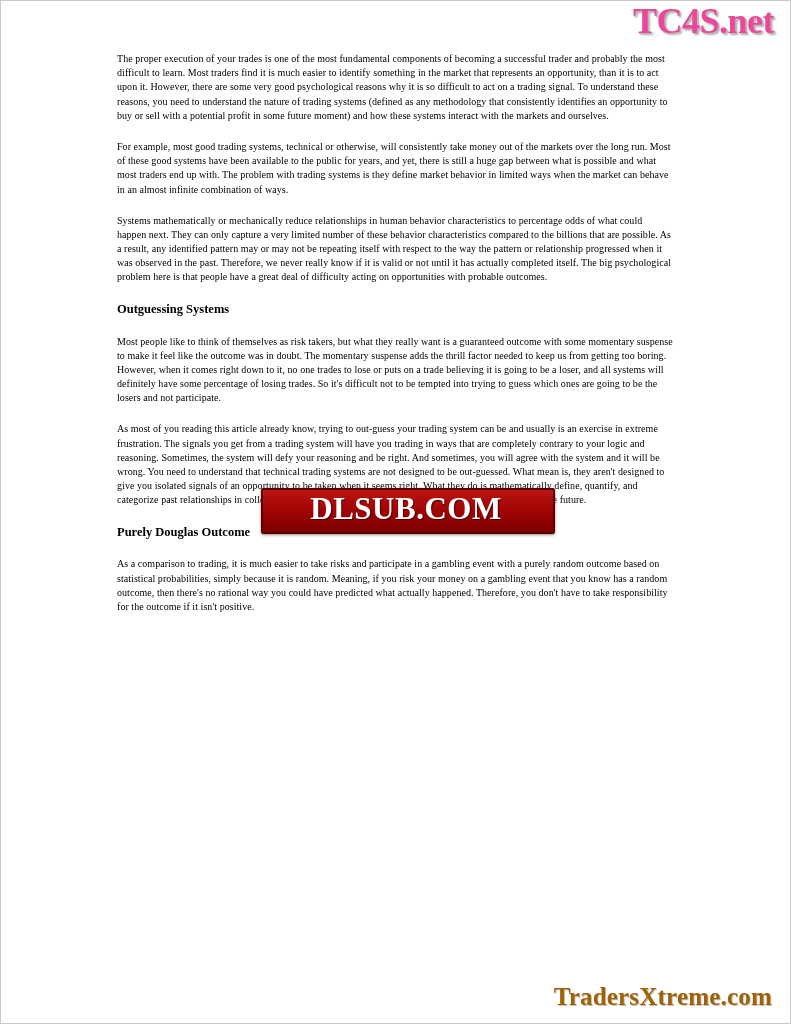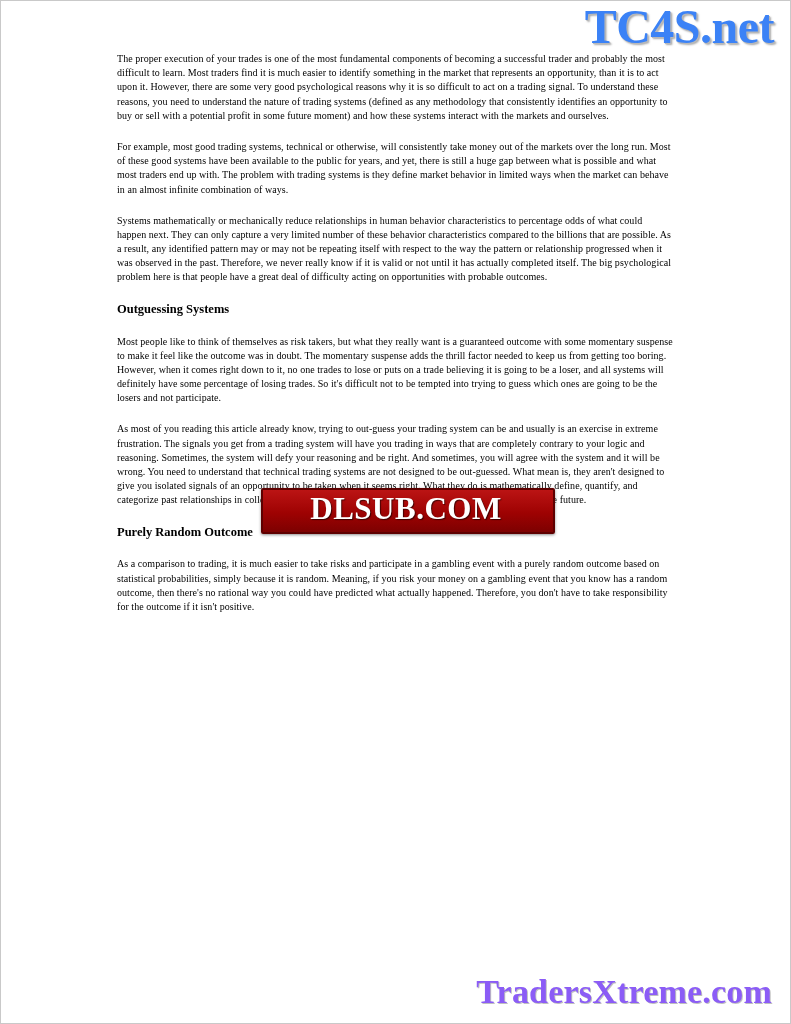--- a/index.html
+++ b/index.html
@@ -53,23 +53,23 @@
     margin: 17px 0 16px 0;
     letter-spacing: 0.05px;
   }
   
   .wm-top {
     position: absolute;
     right: 16px;
     top: 2px;
     font-family: "Liberation Serif", serif;
     font-weight: bold;
-    font-size: 48px;
+    font-size: 36px;
     line-height: 1;
-    color: #3b82f6;
+    color: #ec4899;
     text-shadow:
       1px 1px 0 #b9b9b9,
       2px 2px 2px rgba(0,0,0,0.35);
     letter-spacing: -0.5px;
   }
   
   .wm-center {
     position: absolute;
     left: 260px;
     top: 487px;
@@ -101,23 +101,23 @@
     letter-spacing: 0.5px;
     text-shadow: 1px 1px 1px rgba(0,0,0,0.6);
   }
   
   .wm-bottom {
     position: absolute;
     right: 18px;
     bottom: 14px;
     font-family: "Liberation Serif", serif;
     font-weight: bold;
-    font-size: 34px;
+    font-size: 25px;
     line-height: 1;
-    color: #8b5cf6;
+    color: #a16207;
     text-shadow: 1px 1px 0 rgba(0,0,0,0.25);
     letter-spacing: 0.2px;
   }
 </style>
 </head>
 <body>
 
 <div class="page">
 
   <div class="wm-top">TC4S.net</div>
@@ -126,21 +126,21 @@
 
 
     <p class="para">The proper execution of your trades is one of the most fundamental components of becoming a successful trader and probably the most difficult to learn. Most traders find it is much easier to identify something in the market that represents an opportunity, than it is to act upon it. However, there are some very good psychological reasons why it is so difficult to act on a trading signal. To understand these reasons, you need to understand the nature of trading systems (defined as any methodology that consistently identifies an opportunity to buy or sell with a potential profit in some future moment) and how these systems interact with the markets and ourselves.</p>
     <p class="para">For example, most good trading systems, technical or otherwise, will consistently take money out of the markets over the long run. Most of these good systems have been available to the public for years, and yet, there is still a huge gap between what is possible and what most traders end up with. The problem with trading systems is they define market behavior in limited ways when the market can behave in an almost infinite combination of ways.</p>
     <p class="para">Systems mathematically or mechanically reduce relationships in human behavior characteristics to percentage odds of what could happen next. They can only capture a very limited number of these behavior characteristics compared to the billions that are possible. As a result, any identified pattern may or may not be repeating itself with respect to the way the pattern or relationship progressed when it was observed in the past. Therefore, we never really know if it is valid or not until it has actually completed itself. The big psychological problem here is that people have a great deal of difficulty acting on opportunities with probable outcomes.</p>
 
     <h2 class="section-head">Outguessing Systems</h2>
     <p class="para">Most people like to think of themselves as risk takers, but what they really want is a guaranteed outcome with some momentary suspense to make it feel like the outcome was in doubt. The momentary suspense adds the thrill factor needed to keep us from getting too boring. However, when it comes right down to it, no one trades to lose or puts on a trade believing it is going to be a loser, and all systems will definitely have some percentage of losing trades. So it's difficult not to be tempted into trying to guess which ones are going to be the losers and not participate.</p>
     <p class="para">As most of you reading this article already know, trying to out-guess your trading system can be and usually is an exercise in extreme frustration. The signals you get from a trading system will have you trading in ways that are completely contrary to your logic and reasoning. Sometimes, the system will defy your reasoning and be right. And sometimes, you will agree with the system and it will be wrong. You need to understand that technical trading systems are not designed to be out-guessed. What mean is, they aren't designed to give you isolated signals of an opportunity to be taken when it seems right. What they do is mathematically define, quantify, and categorize past relationships in collective human behavior to give you a statistically probable outcome of the future.</p>
 
-    <h2 class="section-head">Purely Random Outcome</h2>
+    <h2 class="section-head">Purely Douglas Outcome</h2>
     <p class="para">As a comparison to trading, it is much easier to take risks and participate in a gambling event with a purely random outcome based on statistical probabilities, simply because it is random. Meaning, if you risk your money on a gambling event that you know has a random outcome, then there's no rational way you could have predicted what actually happened. Therefore, you don't have to take responsibility for the outcome if it isn't positive.</p>
 
   </div>
 
   <div class="wm-center">
     <div class="plate"></div>
     <div class="txt">DLSUB.COM</div>
   </div>
 
   <div class="wm-bottom">TradersXtreme.com</div>

